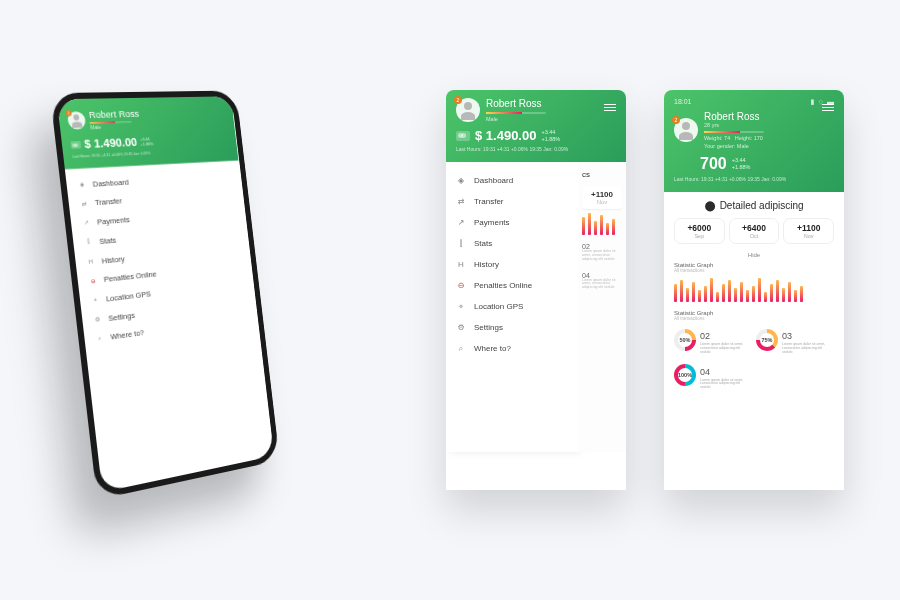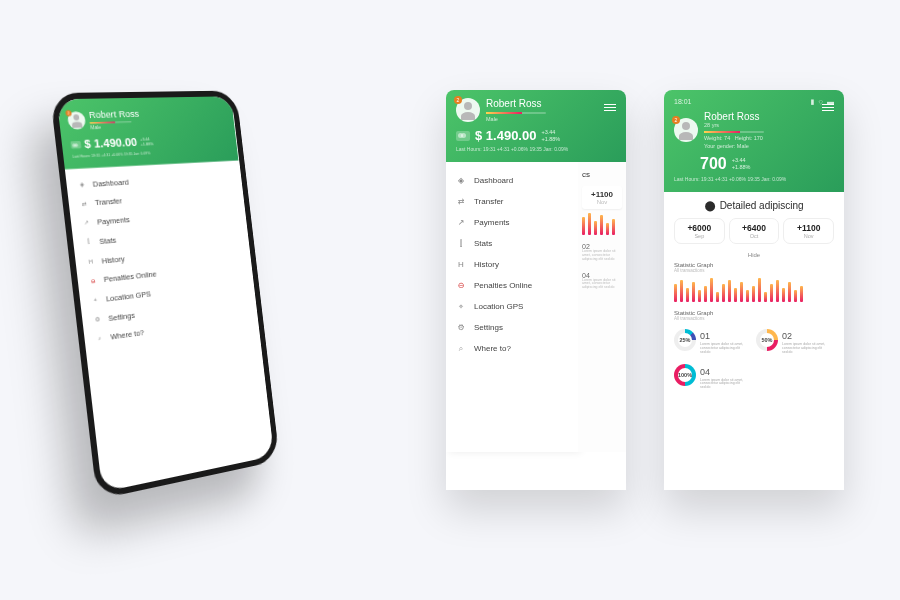--- a/index.html
+++ b/index.html
@@ -301,26 +301,26 @@
         <div class="bar" style="height: 22px;"></div>
         <div class="bar" style="height: 14px;"></div>
         <div class="bar" style="height: 20px;"></div>
         <div class="bar" style="height: 12px;"></div>
         <div class="bar" style="height: 16px;"></div>
       </div>
     <div class="sec-title">Statistic Graph</div>
     <div class="sec-sub">All transactions</div>
     <div class="donuts" id="donuts">
         <div class="donut-item">
-          <div class="donut" data-pct="25%" style="background: conic-gradient(rgb(0, 188, 212) 0%, rgb(0, 188, 212) 12.5%, rgb(63, 81, 181) 12.5%, rgb(63, 81, 181) 25%, rgb(238, 238, 238) 25%, rgb(238, 238, 238) 100%);"></div>
-          <div class="dn-txt"><span class="idx">01</span><span class="lorem">Lorem ipsum dolor sit amet, consectetur adipiscing elit sed do</span></div>
-        </div>
-        <div class="donut-item">
           <div class="donut" data-pct="50%" style="background: conic-gradient(rgb(255, 183, 77) 0%, rgb(255, 183, 77) 25%, rgb(233, 30, 99) 25%, rgb(233, 30, 99) 50%, rgb(238, 238, 238) 50%, rgb(238, 238, 238) 100%);"></div>
           <div class="dn-txt"><span class="idx">02</span><span class="lorem">Lorem ipsum dolor sit amet, consectetur adipiscing elit sed do</span></div>
+        </div>
+        <div class="donut-item">
+          <div class="donut" data-pct="75%" style="background: conic-gradient(rgb(255, 183, 77) 0%, rgb(255, 183, 77) 37.5%, rgb(233, 30, 99) 37.5%, rgb(233, 30, 99) 75%, rgb(238, 238, 238) 75%, rgb(238, 238, 238) 100%);"></div>
+          <div class="dn-txt"><span class="idx">03</span><span class="lorem">Lorem ipsum dolor sit amet, consectetur adipiscing elit sed do</span></div>
         </div>
         <div class="donut-item">
           <div class="donut" data-pct="100%" style="background: conic-gradient(rgb(0, 188, 212) 0%, rgb(0, 188, 212) 50%, rgb(233, 30, 99) 50%, rgb(233, 30, 99) 100%, rgb(238, 238, 238) 100%, rgb(238, 238, 238) 100%);"></div>
           <div class="dn-txt"><span class="idx">04</span><span class="lorem">Lorem ipsum dolor sit amet, consectetur adipiscing elit sed do</span></div>
         </div>
       </div>
   </div>
 </div>
 
 </body></html>

